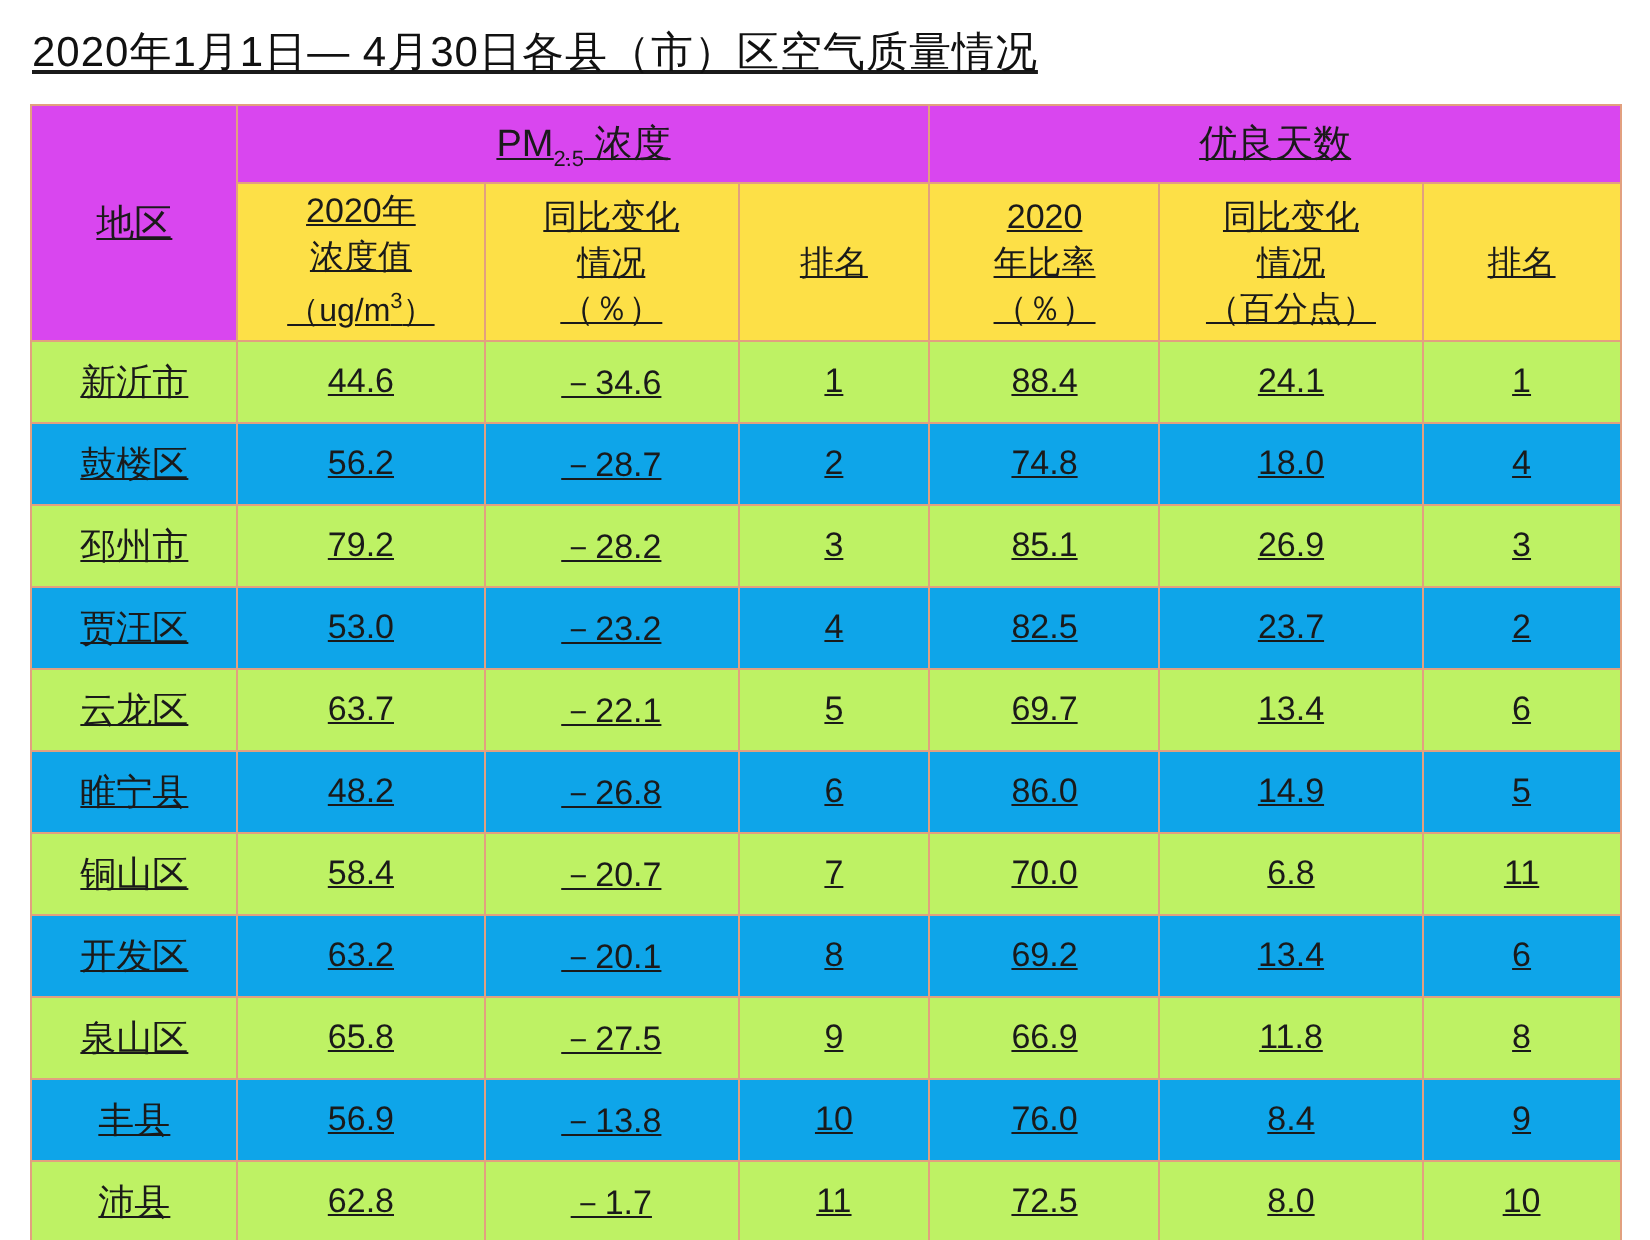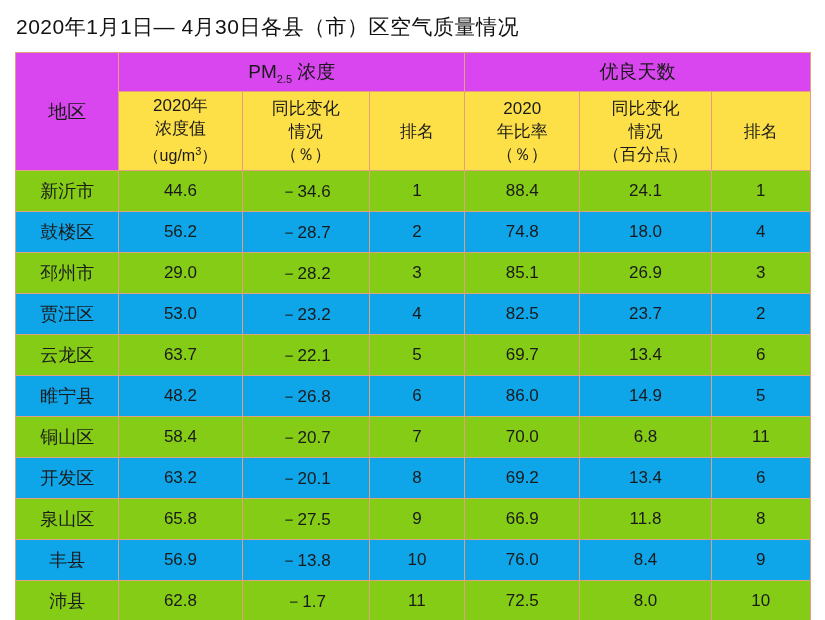--- a/index.html
+++ b/index.html
@@ -13,20 +13,21 @@
     font-family: "Liberation Sans", "DejaVu Sans", sans-serif;
     color: #1a1a1a;
     overflow: hidden;
   }
   .page {
     position: relative;
     width: 825px;
     height: 492px;
     box-sizing: border-box;
     padding: 10px 10px 0 14px;
+    text-decoration: underline;
   }
   .doc-title {
     font-size: 21px;
     line-height: 30px;
     letter-spacing: 0.5px;
     color: #111111;
     margin: 2px 0 10px 2px;
     white-space: nowrap;
   }
   table.air-table {
@@ -72,21 +73,21 @@
     font-size: 11px;
   }
   sup {
     font-size: 11px;
   }
   tbody tr td {
     height: 38px;
     font-size: 17px;
   }
   tbody tr.odd td {
-    background: #84cc16;
+    background: #bef264;
   }
   tbody tr.even td {
     background: #0ea5e9;
   }
   tbody tr td.region {
     font-size: 18px;
   }
   col.c-region { width: 13.0%; }
   col.c-val    { width: 15.5%; }
   col.c-chg    { width: 16.0%; }
@@ -157,21 +158,21 @@
         <td class="region">鼓楼区</td>
         <td>56.2</td>
         <td>－28.7</td>
         <td>2</td>
         <td>74.8</td>
         <td>18.0</td>
         <td>4</td>
       </tr>
       <tr class="odd">
         <td class="region">邳州市</td>
-        <td>29.0</td>
+        <td>79.2</td>
         <td>－28.2</td>
         <td>3</td>
         <td>85.1</td>
         <td>26.9</td>
         <td>3</td>
       </tr>
       <tr class="even">
         <td class="region">贾汪区</td>
         <td>53.0</td>
         <td>－23.2</td>

